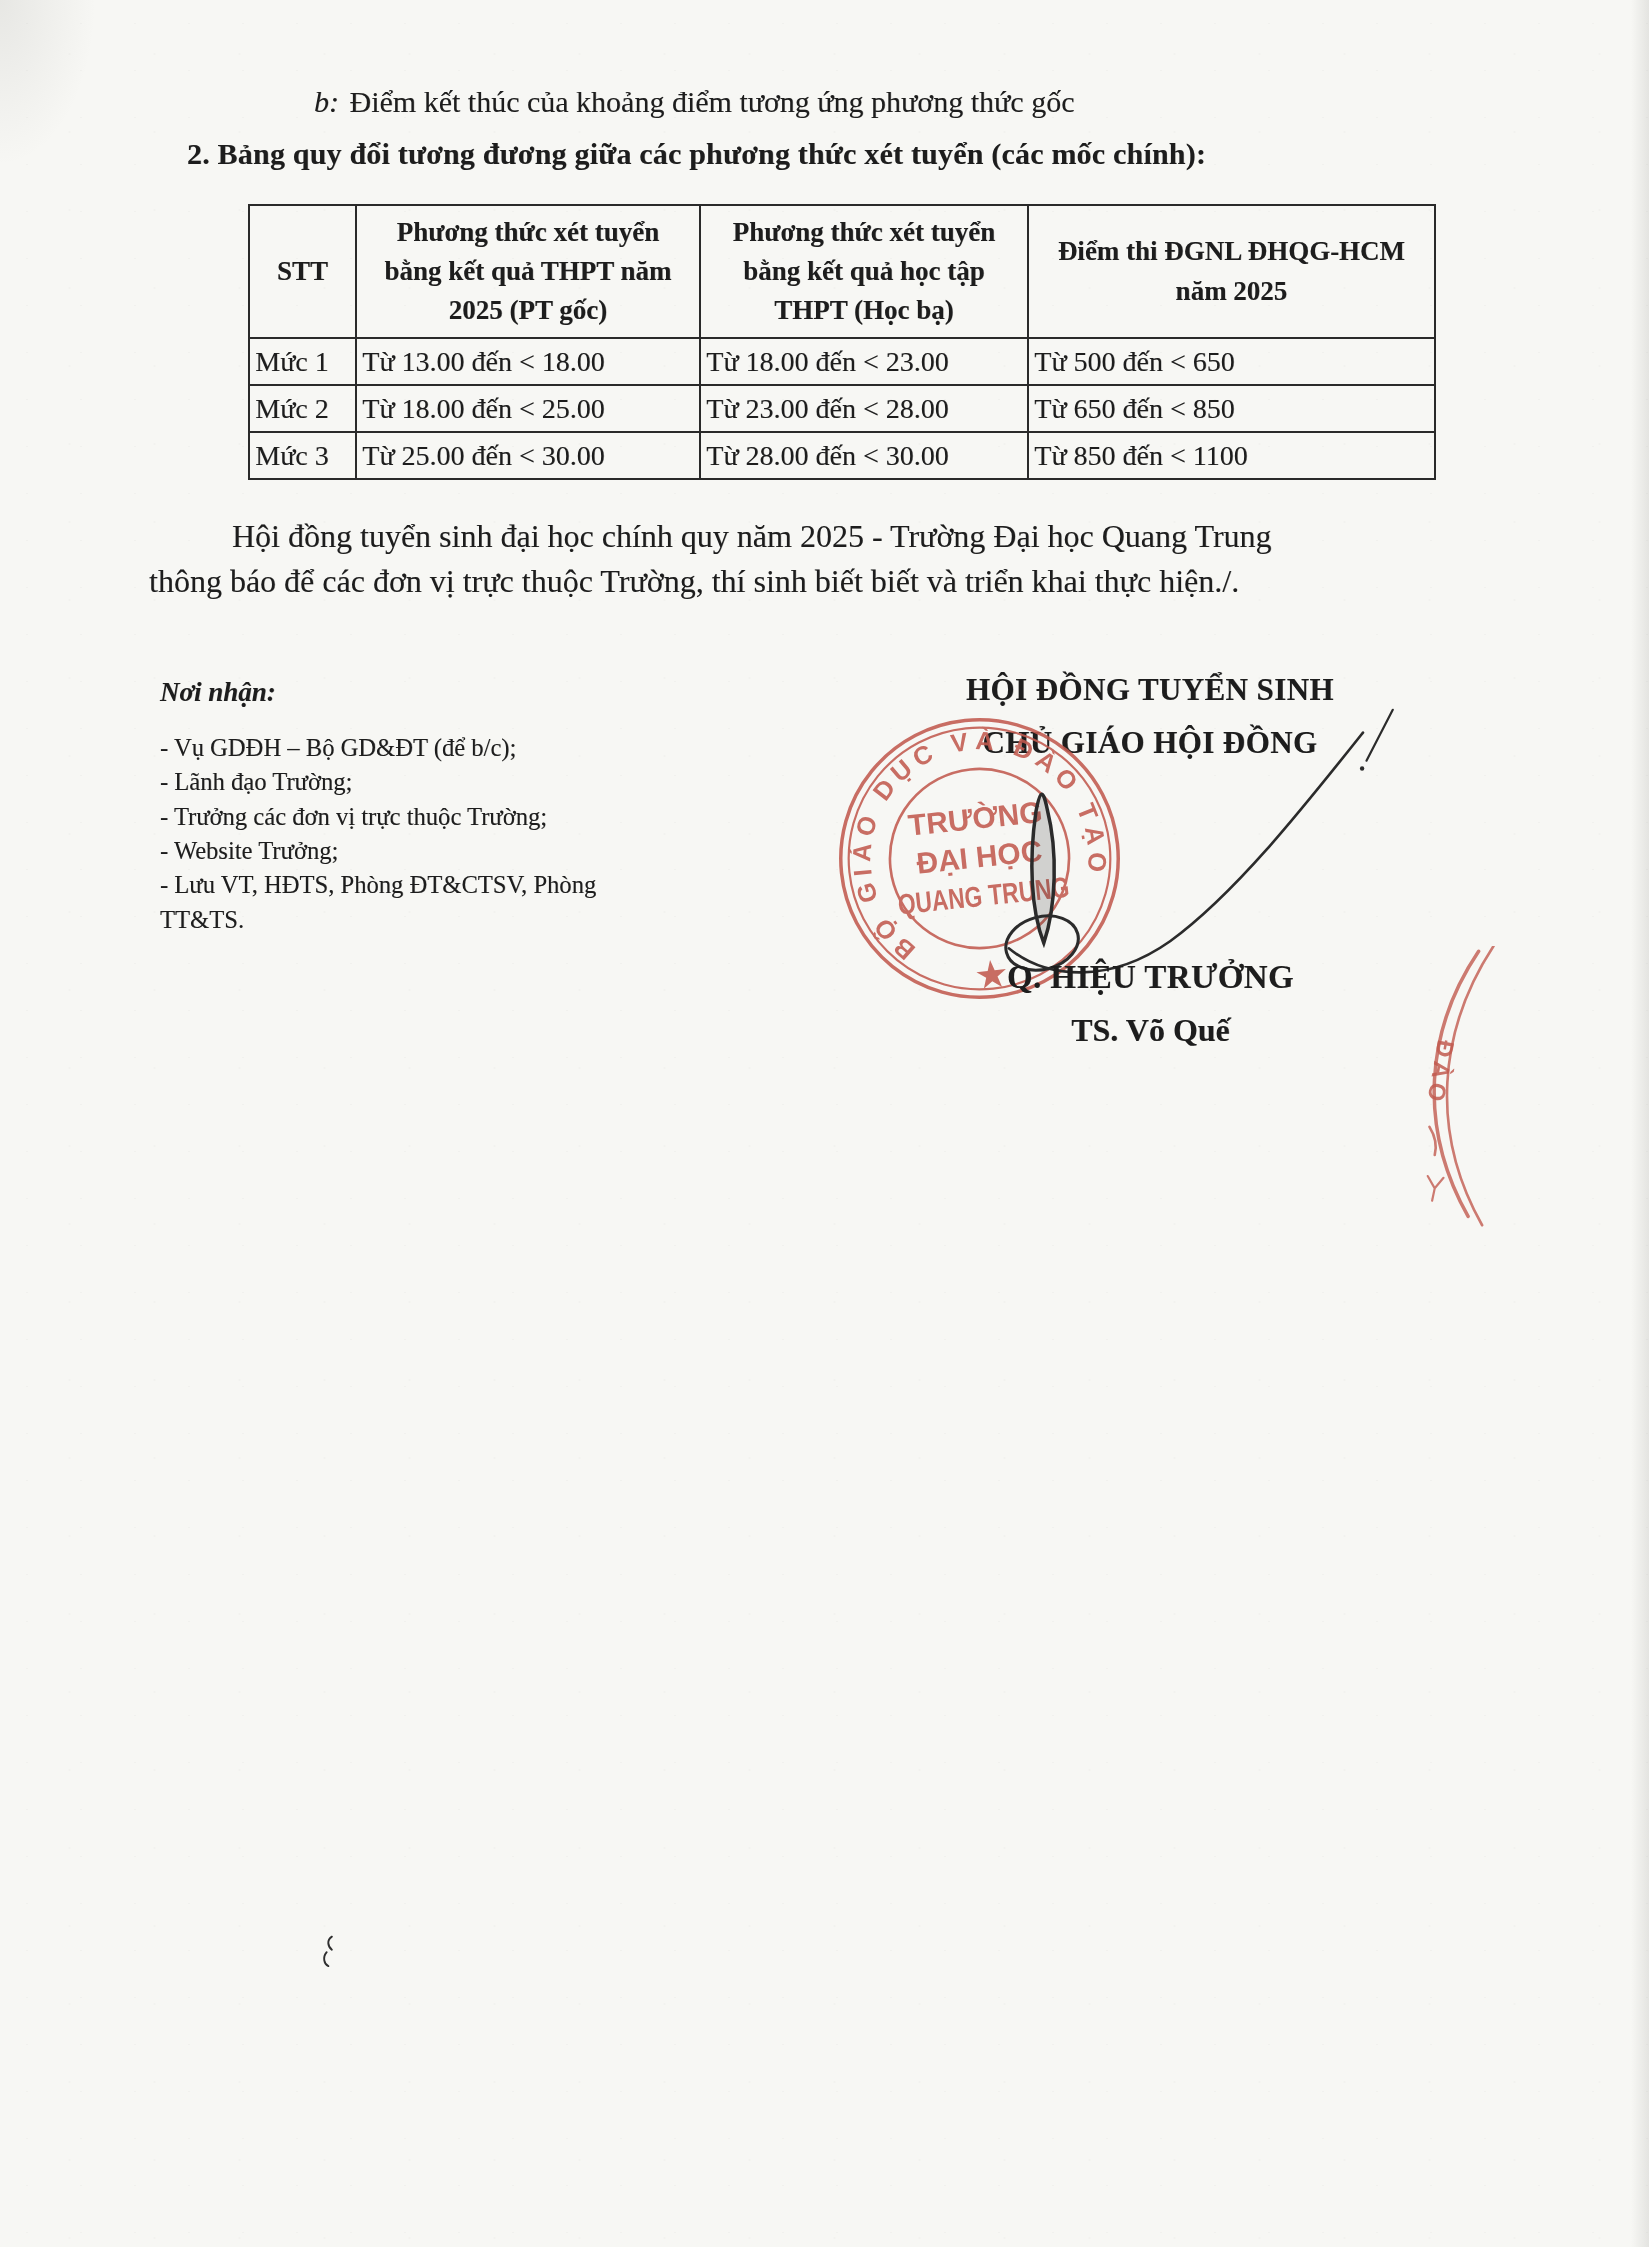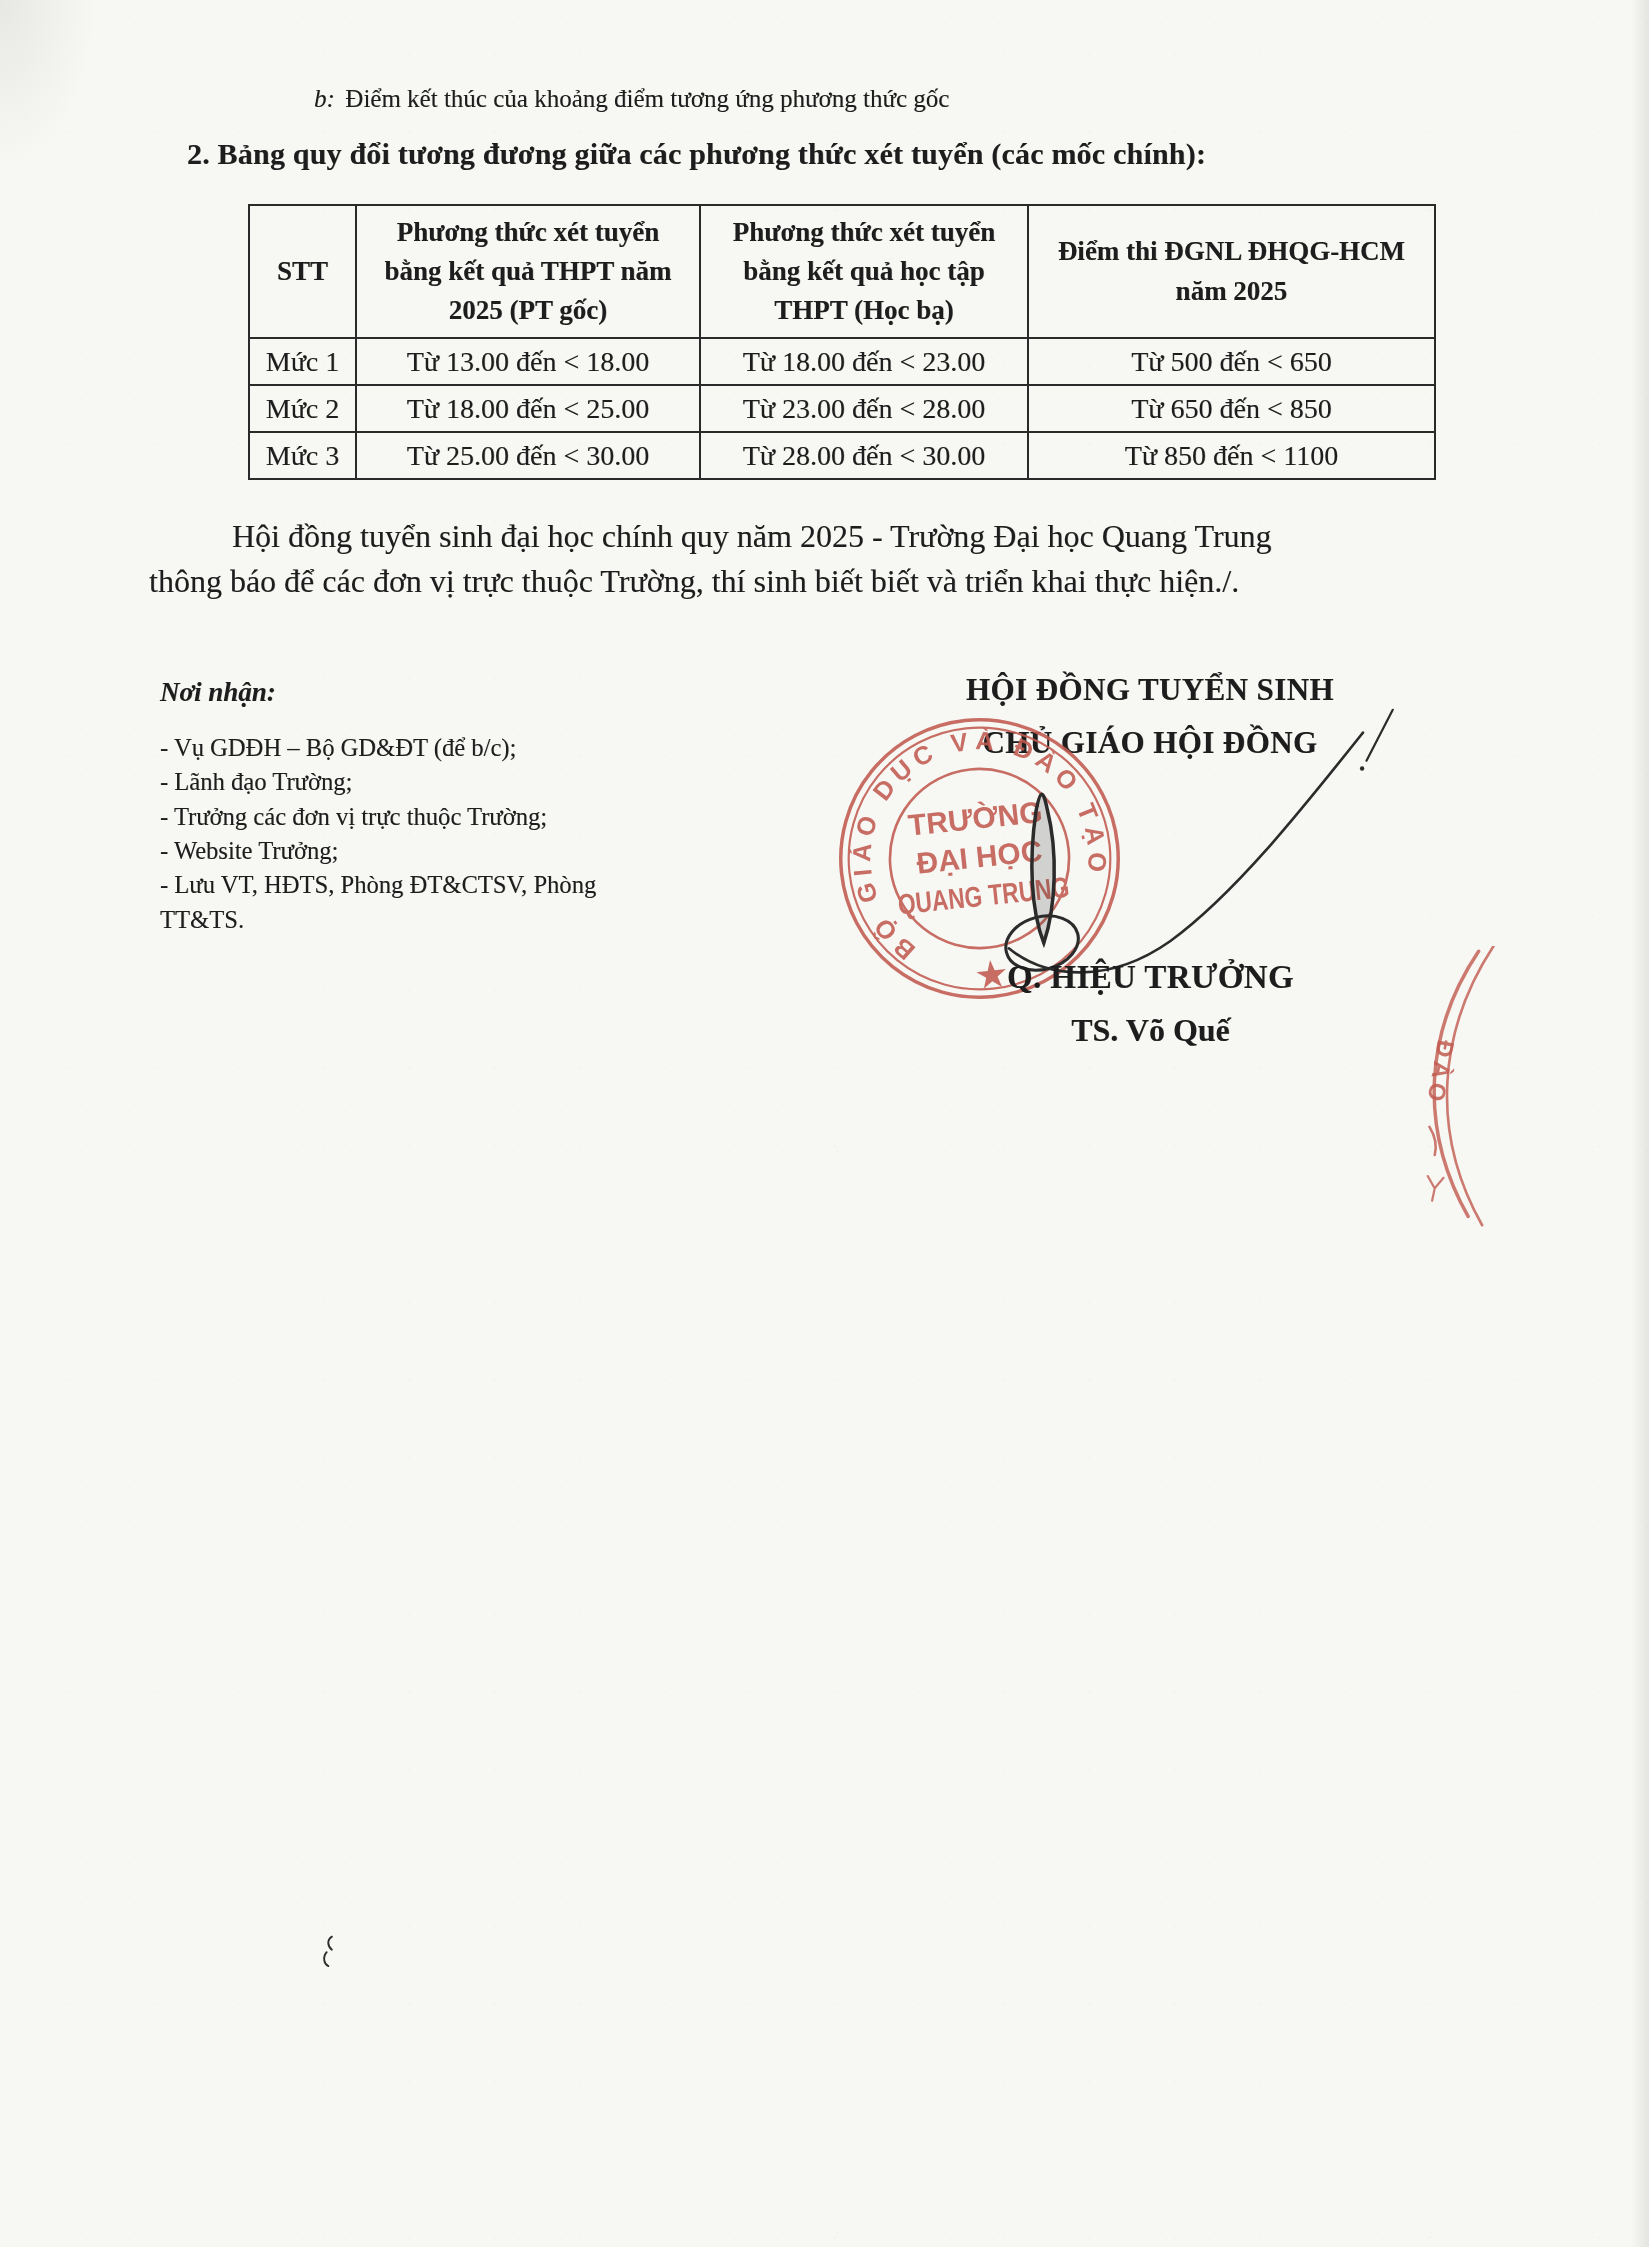--- a/index.html
+++ b/index.html
@@ -14,34 +14,34 @@
     background-size:54px 47px, 85px 78px;
     background-position:0 0, 27px 15px;
     overflow:hidden;
     font-family:"Liberation Serif","DejaVu Serif",serif;
     color:#1d1d1d;
   }
   .ink{text-shadow:0.4px 0.4px 0.5px rgba(30,30,30,0.35);}
   .abs{position:absolute;}
 
   
-  .note-line{left:314px;top:85px;font-size:25px;white-space:nowrap;}
+  .note-line{left:314px;top:85px;font-size:30px;white-space:nowrap;}
   .note-prefix{font-style:italic;margin-right:10.5px;}
 
   
   .section-heading{left:187px;top:137px;font-size:30px;font-weight:bold;white-space:nowrap;letter-spacing:0.2px;font-family:Liberation Serif, serif;}
 
   
   .table-wrap{left:248px;top:204px;}
   table.conv{border-collapse:collapse;width:1187px;table-layout:fixed;border:2.6px solid #2a2a2a;}
   table.conv th,table.conv td{border:2.2px solid #2a2a2a;}
   table.conv thead tr{height:133px;}
   table.conv tbody tr{height:47px;}
   table.conv th{font-size:27px;font-weight:bold;padding:0 14px;line-height:1.45;text-align:center;vertical-align:middle;}
-  table.conv td{font-size:28px;text-align:center;vertical-align:middle;padding:0 5.3px;}
+  table.conv td{font-size:28px;text-align:left;vertical-align:middle;padding:0 5.3px;}
 
   
   .closing{left:149px;top:514px;width:1359px;font-size:32px;line-height:1.42;}
   .closing .l1{padding-left:83px;}
 
   
   .recipients{left:160px;top:674px;font-size:24.6px;line-height:1.40;}
   .recipients .label{font-weight:bold;font-style:italic;font-size:27px;margin-bottom:19px;}
 
   

